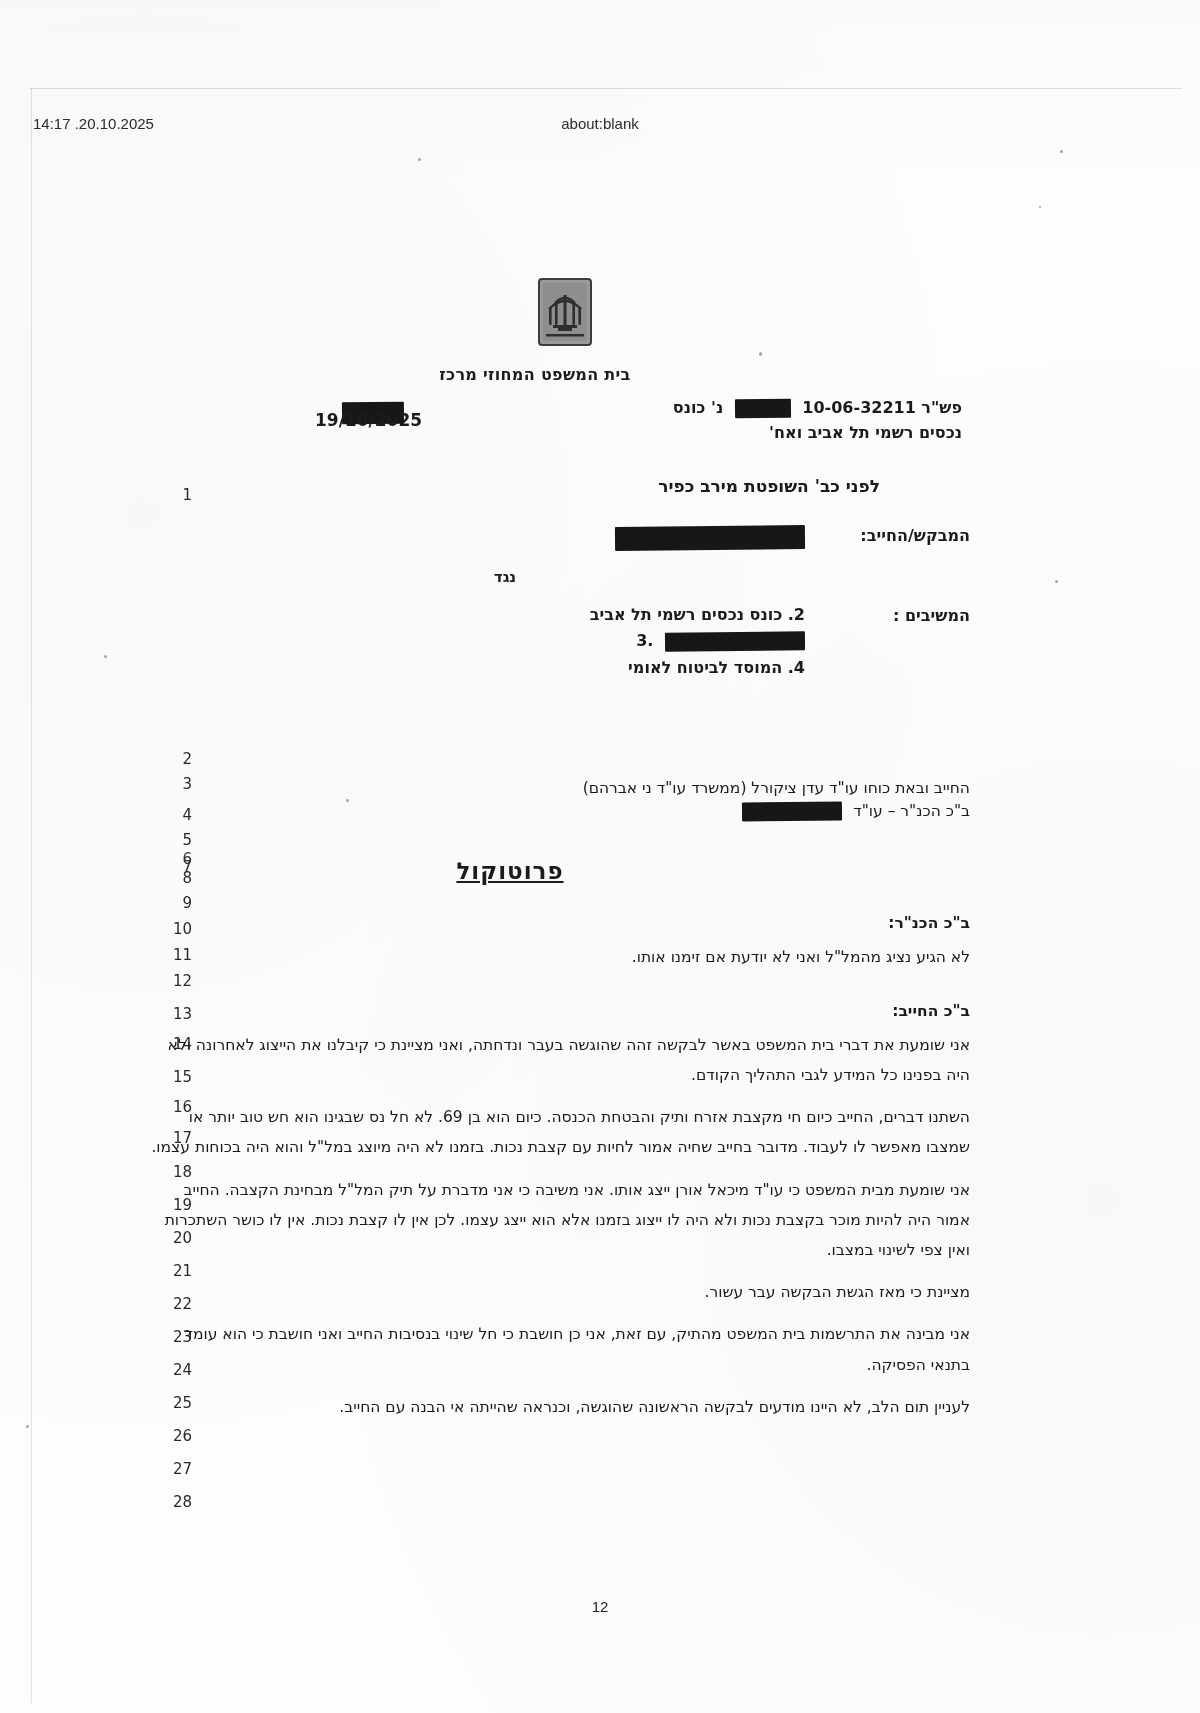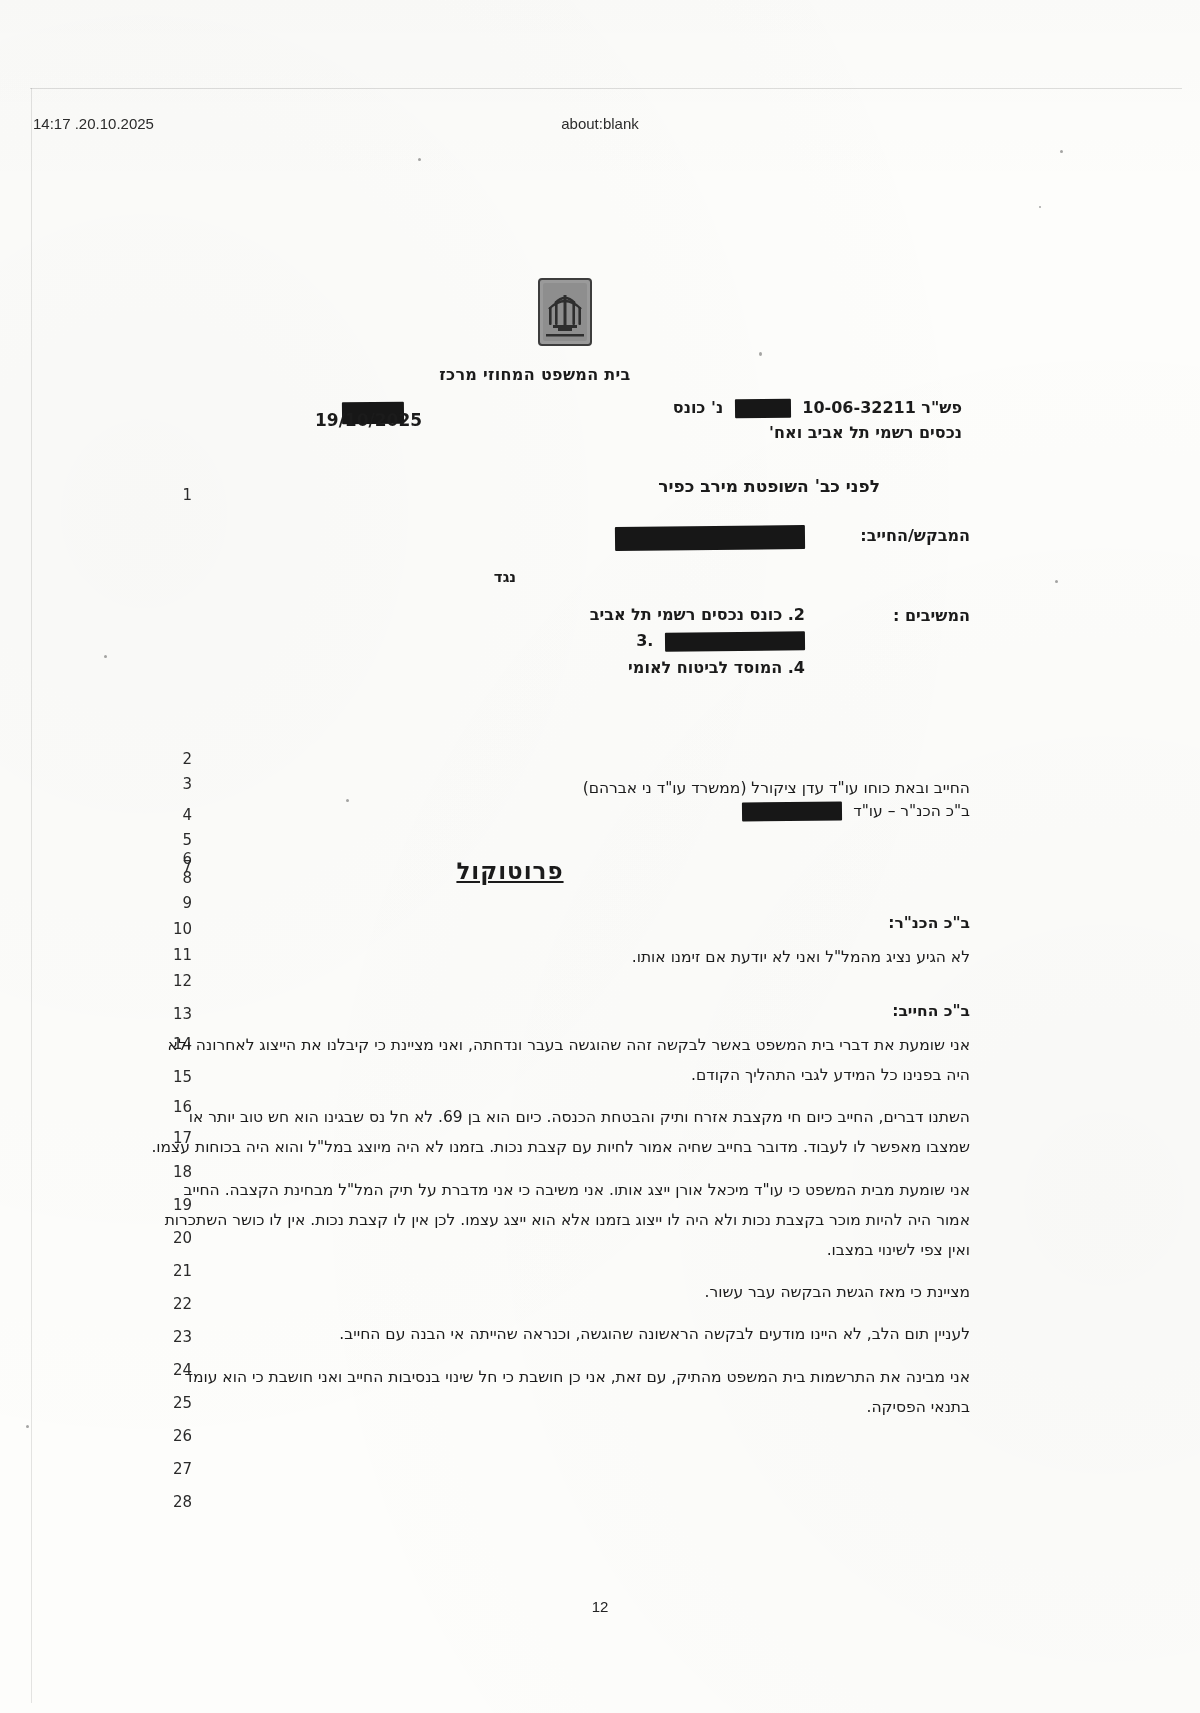--- a/index.html
+++ b/index.html
@@ -389,19 +389,19 @@
     <div class="speech">
       <p>לא הגיע נציג מהמל"ל ואני לא יודעת אם זימנו אותו.</p>
     </div>
 
     <div class="speaker">ב"כ החייב:</div>
     <div class="speech">
       <p>אני שומעת את דברי בית המשפט באשר לבקשה זהה שהוגשה בעבר ונדחתה, ואני מציינת כי קיבלנו את הייצוג לאחרונה ולא היה בפנינו כל המידע לגבי התהליך הקודם.</p>
       <p>השתנו דברים, החייב כיום חי מקצבת אזרח ותיק והבטחת הכנסה. כיום הוא בן 69. לא חל נס שבגינו הוא חש טוב יותר או שמצבו מאפשר לו לעבוד. מדובר בחייב שחיה אמור לחיות עם קצבת נכות. בזמנו לא היה מיוצג במל"ל והוא היה בכוחות עצמו.</p>
       <p>אני שומעת מבית המשפט כי עו"ד מיכאל אורן ייצג אותו. אני משיבה כי אני מדברת על תיק המל"ל מבחינת הקצבה. החייב אמור היה להיות מוכר בקצבת נכות ולא היה לו ייצוג בזמנו אלא הוא ייצג עצמו. לכן אין לו קצבת נכות.  אין לו כושר השתכרות ואין צפי לשינוי במצבו.</p>
       <p>מציינת כי מאז הגשת הבקשה עבר עשור.</p>
+      <p>אני מבינה את התרשמות בית המשפט מהתיק, עם זאת, אני כן חושבת כי חל שינוי בנסיבות החייב ואני חושבת כי הוא עומד בתנאי הפסיקה.</p>
       <p>לעניין תום הלב, לא היינו מודעים לבקשה הראשונה שהוגשה, וכנראה שהייתה אי הבנה עם החייב.</p>
-      <p>אני מבינה את התרשמות בית המשפט מהתיק, עם זאת, אני כן חושבת כי חל שינוי בנסיבות החייב ואני חושבת כי הוא עומד בתנאי הפסיקה.</p>
     </div>
   </div>
 
   <div class="page-number">12</div>
 </div>
 
 </body></html>

